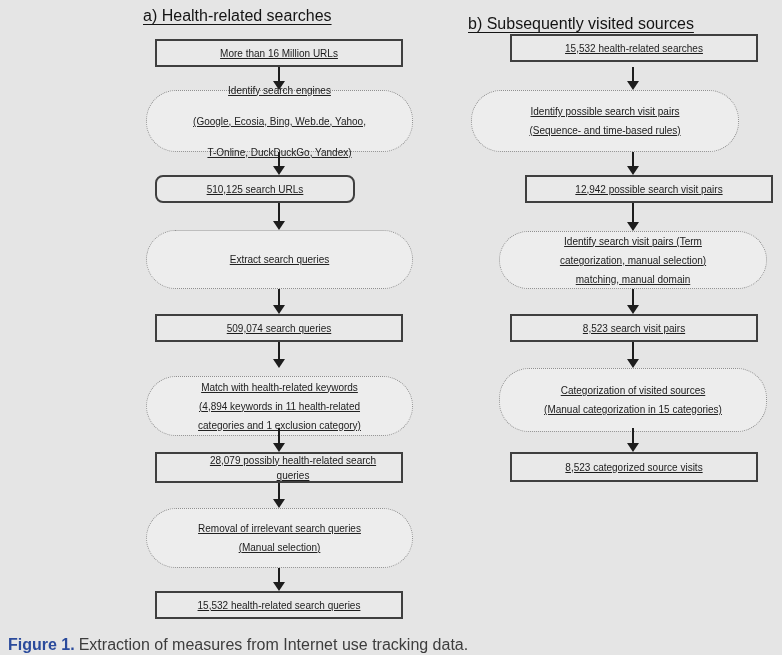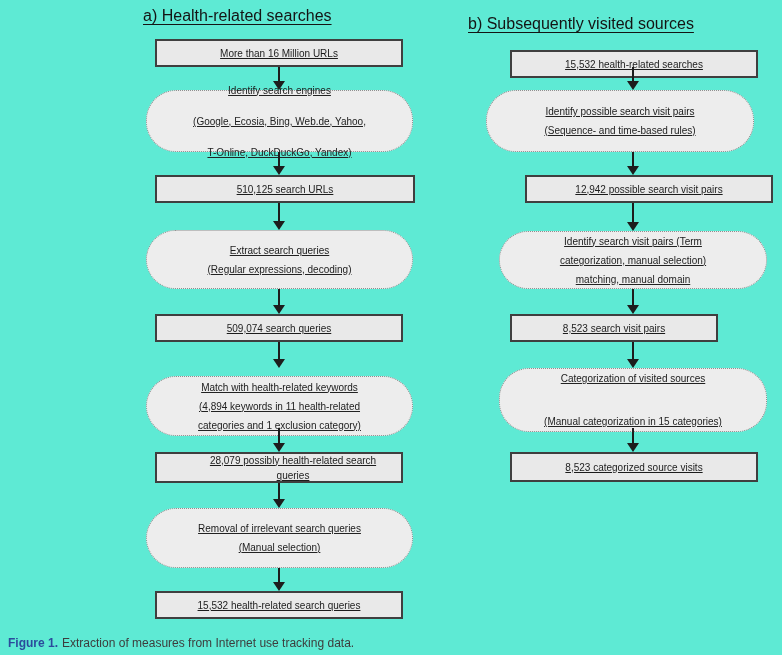--- a/index.html
+++ b/index.html
@@ -1,20 +1,20 @@
 <!DOCTYPE html>
 <html><head>
 <meta charset="utf-8">
 <style>
   html,body{margin:0;padding:0;background:#ffffff;}
   .canvas{
     position:relative;
     width:782px;
     height:655px;
-    background:#5eead4;
+    background:#e5e5e5;
     font-family:"Liberation Sans", sans-serif;
     color:#1e1e1e;
     overflow:hidden;
   }
   .col-header{
     position:absolute;
     font-size:16px;
     font-weight:400;
     color:#141414;
     text-decoration:underline;
@@ -59,21 +59,21 @@
   .arrow .head{
     width:0;height:0;
     border-left:6px solid transparent;
     border-right:6px solid transparent;
     border-top:9px solid #1d1d1d;
   }
   .caption{
     position:absolute;
     left:8px;
     top:636px;
-    font-size:12px;
+    font-size:16px;
     color:#3d3d3d;
     white-space:nowrap;
   }
   .caption .lbl{color:#2b4b9c;font-weight:700;margin-right:4px;}
 </style>
 </head>
 <body>
 
 <div class="canvas">
 
@@ -93,32 +93,31 @@
     <div class="t">Identify search engines</div>
     <div>(Google, Ecosia, Bing, Web.de, Yahoo,</div>
     <div>T-Online, DuckDuckGo, Yandex)</div>
   </div>
 
   <div class="arrow" style="left:273px;top:152px;height:23px;">
     <div class="shaft"></div>
     <div class="head"></div>
   </div>
 
-  <div class="node data-box" style="left:155px;top:175px;width:260px;height:28px;">
+  <div class="node data-box" style="left:155px;top:175px;width:200px;height:28px;border-radius:8px;">
     <div>510,125 search URLs</div>
   </div>
 
   <div class="arrow" style="left:273px;top:203px;height:27px;">
     <div class="shaft"></div>
     <div class="head"></div>
   </div>
 
   <div class="node process-box" style="left:146px;top:230px;width:267px;height:59px;">
     <div class="t">Extract search queries</div>
-    <div>(Regular expressions, decoding)</div>
   </div>
 
   <div class="arrow" style="left:273px;top:289px;height:25px;">
     <div class="shaft"></div>
     <div class="head"></div>
   </div>
 
   <div class="node data-box" style="left:155px;top:314px;width:248px;height:28px;">
     <div>509,074 search queries</div>
   </div>
@@ -156,30 +155,30 @@
 
   <div class="arrow" style="left:273px;top:568px;height:23px;">
     <div class="shaft"></div>
     <div class="head"></div>
   </div>
 
   <div class="node data-box" style="left:155px;top:591px;width:248px;height:28px;">
     <div>15,532 health-related search queries</div>
   </div>
 
-  <div class="node data-box" style="left:510px;top:50px;width:248px;height:28px;">
+  <div class="node data-box" style="left:510px;top:34px;width:248px;height:28px;">
     <div>15,532 health-related searches</div>
   </div>
 
   <div class="arrow" style="left:627px;top:67px;height:23px;">
     <div class="shaft"></div>
     <div class="head"></div>
   </div>
 
-  <div class="node process-box" style="left:486px;top:90px;width:268px;height:62px;">
+  <div class="node process-box" style="left:471px;top:90px;width:268px;height:62px;">
     <div class="t">Identify possible search visit pairs</div>
     <div>(Sequence- and time-based rules)</div>
   </div>
 
   <div class="arrow" style="left:627px;top:152px;height:23px;">
     <div class="shaft"></div>
     <div class="head"></div>
   </div>
 
   <div class="node data-box" style="left:525px;top:175px;width:248px;height:28px;">
@@ -195,30 +194,30 @@
     <div class="t">Identify search visit pairs (Term</div>
     <div>categorization, manual selection)</div>
     <div>matching, manual domain</div>
   </div>
 
   <div class="arrow" style="left:627px;top:289px;height:25px;">
     <div class="shaft"></div>
     <div class="head"></div>
   </div>
 
-  <div class="node data-box" style="left:510px;top:314px;width:208px;height:28px;">
+  <div class="node data-box" style="left:510px;top:314px;width:248px;height:28px;">
     <div>8,523 search visit pairs</div>
   </div>
 
   <div class="arrow" style="left:627px;top:342px;height:26px;">
     <div class="shaft"></div>
     <div class="head"></div>
   </div>
 
-  <div class="node process-box" style="left:499px;top:368px;width:268px;height:64px;justify-content:space-between;">
+  <div class="node process-box" style="left:499px;top:368px;width:268px;height:64px;">
     <div class="t">Categorization of visited sources</div>
     <div>(Manual categorization in 15 categories)</div>
   </div>
 
   <div class="arrow" style="left:627px;top:428px;height:24px;">
     <div class="shaft"></div>
     <div class="head"></div>
   </div>
 
   <div class="node data-box" style="left:510px;top:452px;width:248px;height:30px;">

